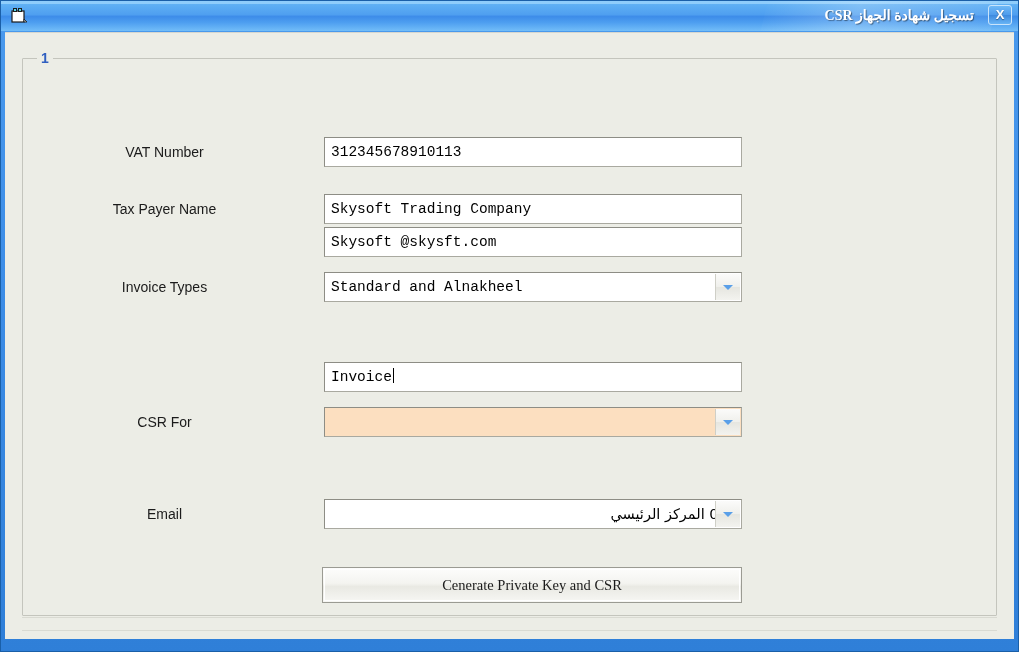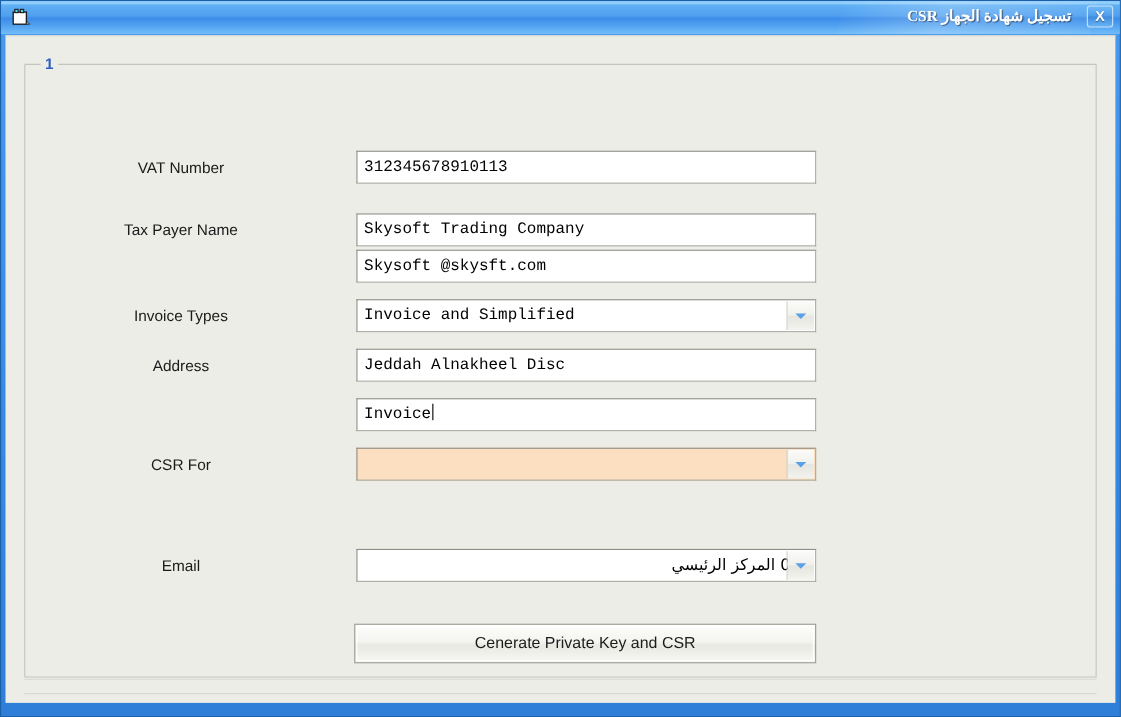--- a/index.html
+++ b/index.html
@@ -243,21 +243,21 @@
     width: 420px;
     height: 36px;
     box-sizing: border-box;
     background: linear-gradient(to bottom, #fdfdfc 0%, #f4f4f0 45%, #e9e9e3 55%, #f7f7f4 100%);
     border: 1px solid #9b9b93;
     color: #1b1b1b;
     font-size: 14.5px;
     line-height: 34px;
     text-align: center;
     cursor: pointer;
-    font-family: Liberation Sans, sans-serif;
+    font-family: Liberation Serif, serif;
   }
   .action-button:after {
     content: "";
     position: absolute;
     left: 1px; top: 1px;
     right: 1px; bottom: 1px;
     border: 1px solid #ffffff;
     pointer-events: none;
   }
 
@@ -319,31 +319,25 @@
 
         <div class="row" style="top:168px;width:100%;">
           <div class="textbox">
             <div class="val">Skysoft @skysft.com</div>
           </div>
         </div>
 
         <div class="row" style="top:213px;width:100%;">
           <div class="field-label">Invoice Types</div>
           <div class="textbox combo">
-            <div class="val">Invoice and Simplified</div>
+            <div class="val">Standard and Alnakheel</div>
             <div class="arrow-btn"></div>
           </div>
         </div>
 
-        <div class="row" style="top:258px;width:100%;">
-          <div class="field-label">Address</div>
-          <div class="textbox">
-            <div class="val">Jeddah Alnakheel Disc</div>
-          </div>
-        </div>
 
         <div class="row" style="top:303px;width:100%;">
           <div class="textbox">
             <div class="val"><span>Invoice</span><span class="caret"></span></div>
           </div>
         </div>
 
         <div class="row" style="top:348px;width:100%;">
           <div class="field-label">CSR For</div>
           <div class="textbox combo highlight">

